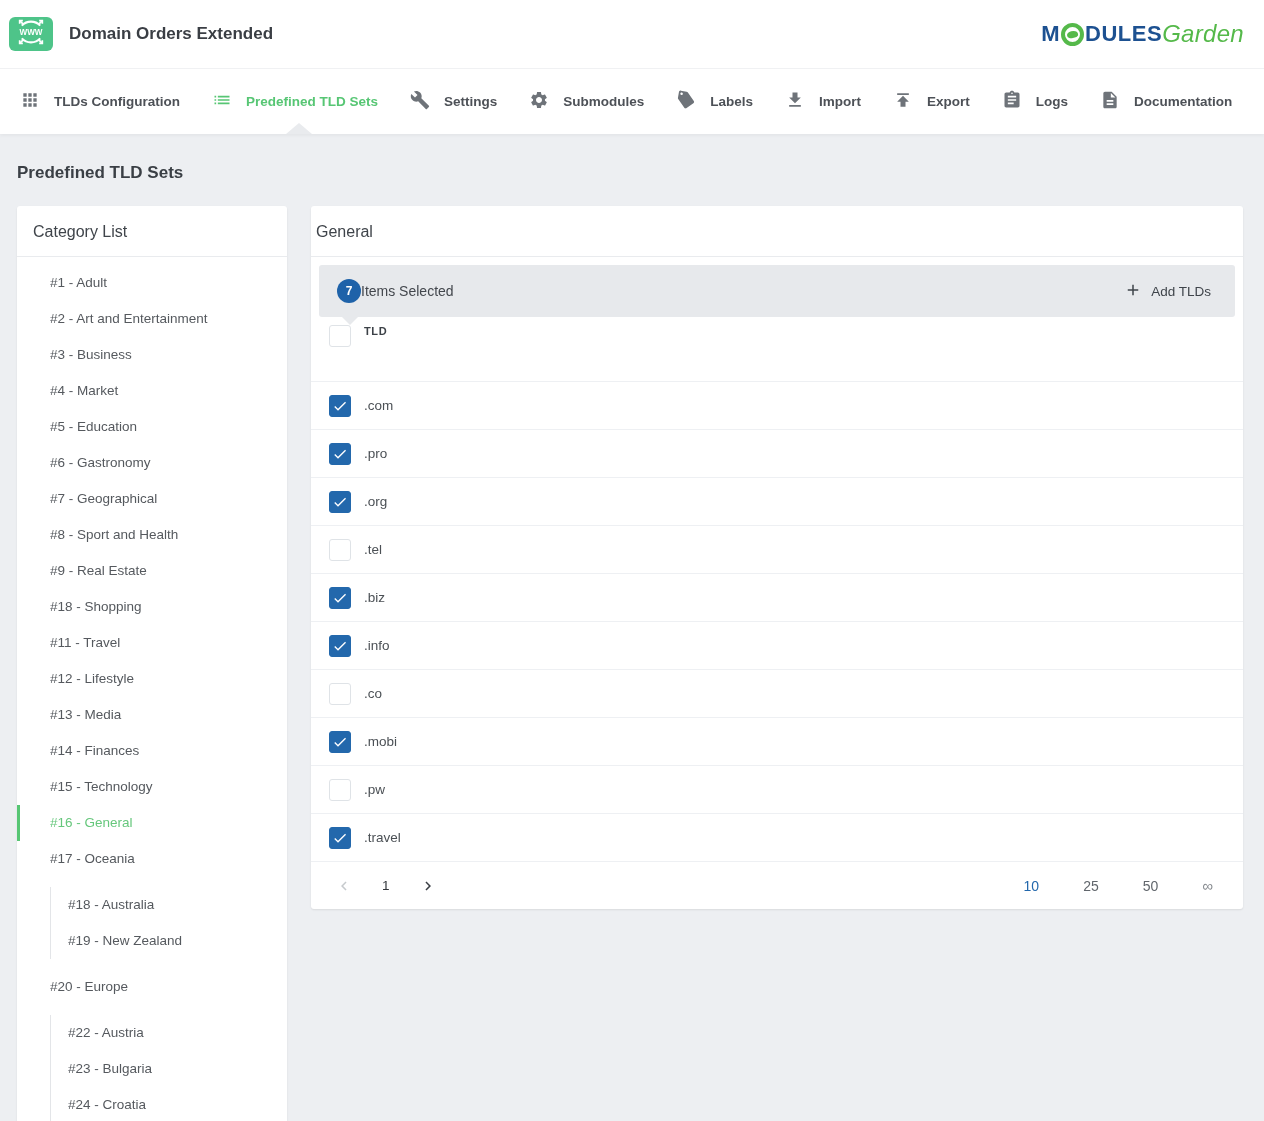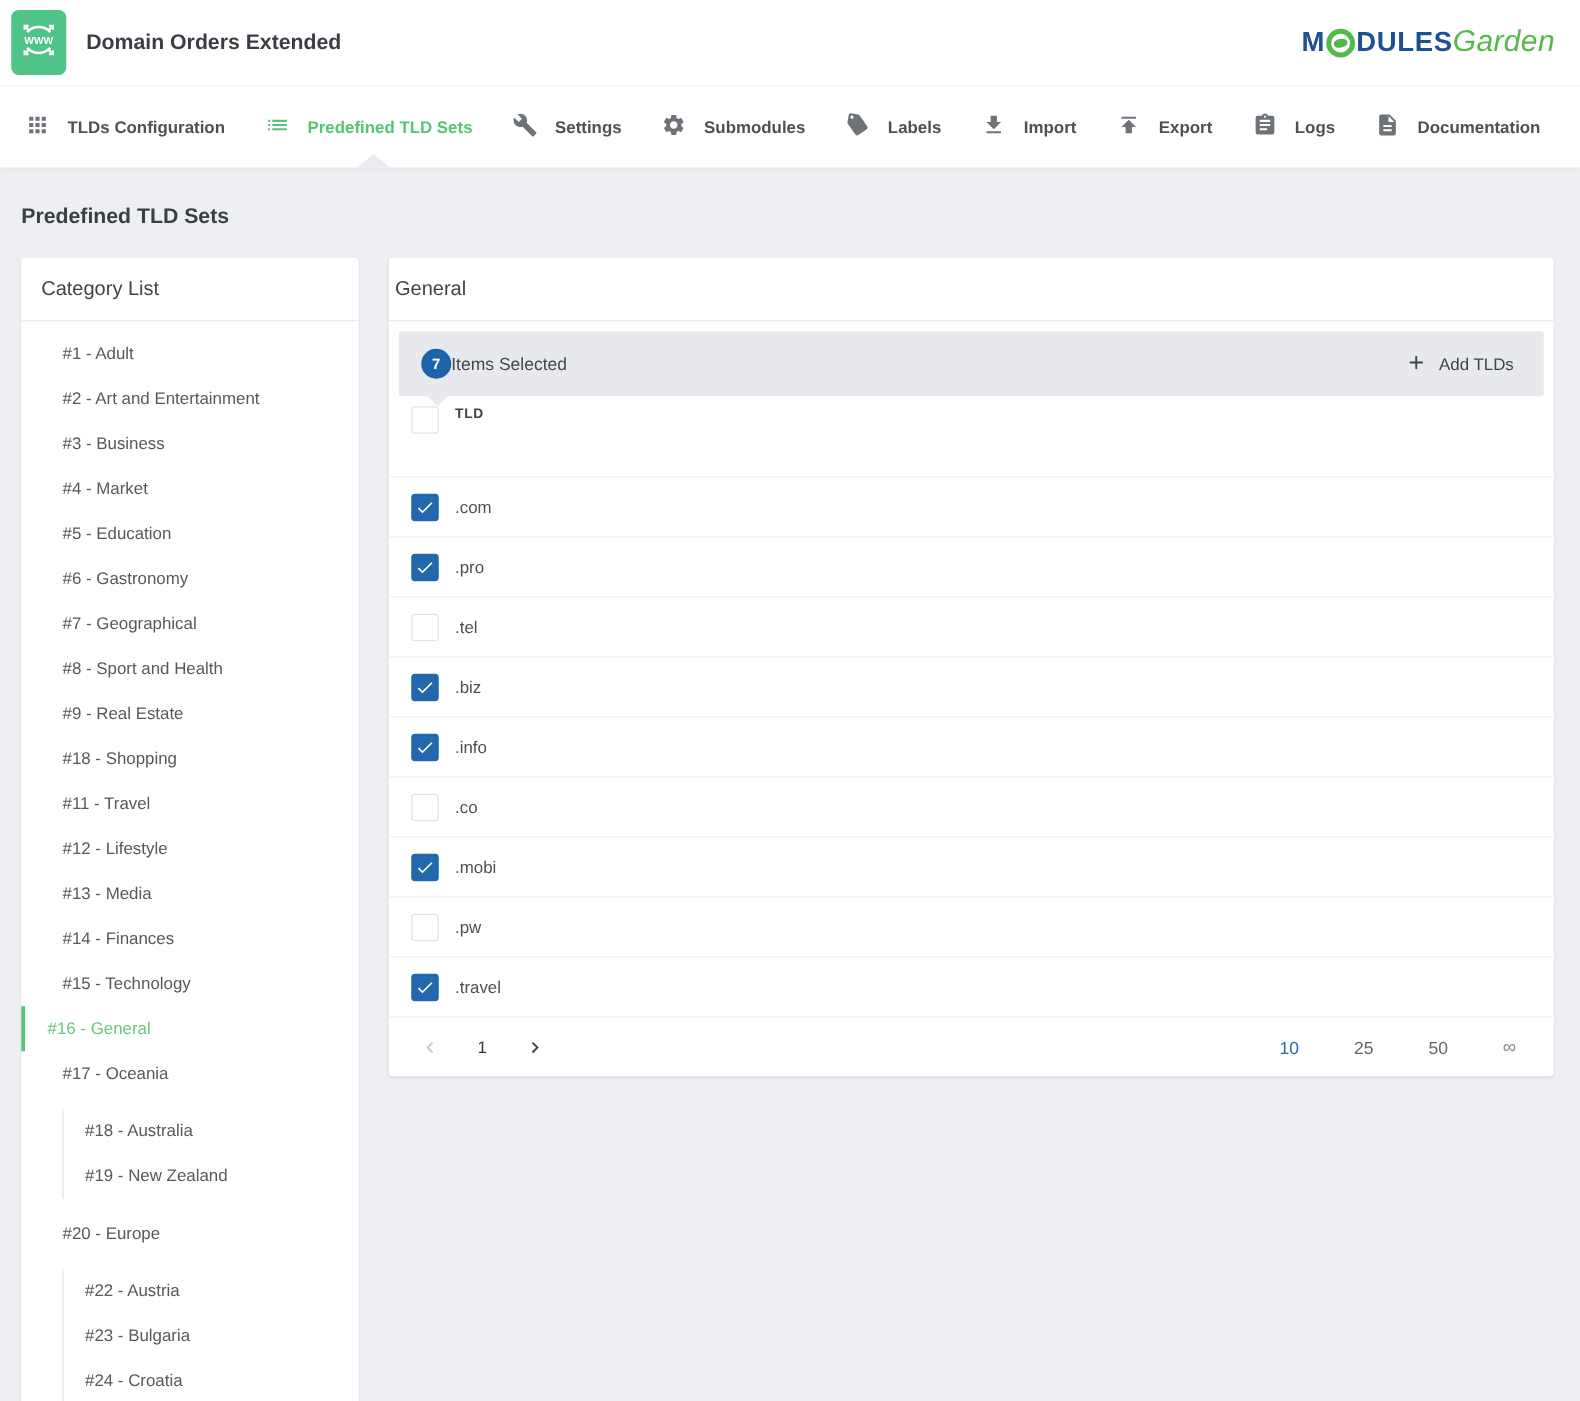--- a/index.html
+++ b/index.html
@@ -7,21 +7,21 @@
   body {
     font-family:"Liberation Sans","DejaVu Sans",sans-serif;
     background:#edeff2; color:#4b5056;
   }
   
   .topbar {
     height:68px; background:#fff; display:flex; align-items:center;
     padding:0 14px 0 9px;
   }
   .app-logo {
-    width:44px; height:52px; border-radius:6px; background:#4ec489;
+    width:44px; height:34px; border-radius:6px; background:#4ec489;
     display:flex; align-items:center; justify-content:center; flex:0 0 auto;
   }
   .app-title { font-size:17px; font-weight:bold; color:#3a3e44; margin-left:16px; }
   .brand { margin-left:auto; display:flex; align-items:center; margin-right:6px; }
   .brand .b-blue { font-size:22px; font-weight:bold; color:#1d5191; letter-spacing:.5px; }
   .brand .b-globe {
     width:23px; height:23px; border-radius:50%; border:4px solid #55b94a;
     display:inline-block; margin:0 1px; position:relative; background:#fff;
   }
   .brand .b-globe::after{
@@ -59,21 +59,21 @@
     border-bottom:1px solid #e9ebee;
   }
   
   .sidebar { width:270px; min-height:945px; flex:0 0 auto; }
   .cat-list { padding:8px 0 14px 0; }
   .cat-item {
     height:36px; line-height:36px; padding-left:33px; font-size:13.5px;
     color:#55595e; cursor:pointer; white-space:nowrap;
   }
   .cat-item.active {
-    color:#66c77c; border-left:3px solid #57c674; padding-left:18px;
+    color:#66c77c; border-left:3px solid #57c674; padding-left:30px;
   }
   .subgroup {
     margin:10px 0 10px 33px; border-left:1px solid #e3e5e8;
   }
   .subgroup .cat-item { padding-left:17px; }
   
   .panel { flex:1 1 auto; }
   .panel .card-header { padding-left:5px; }
   .toolbar {
     margin:8px; height:52px; background:#e7e9ec; border-radius:3px;
@@ -279,20 +279,28 @@
           </div>
           <div class="trow">
             <span class="checkbox checked">
               <svg width="16" height="16" viewBox="0 0 24 24">
                 <path d="M9 16.2L4.8 12l-1.4 1.4L9 19 21 7l-1.4-1.4z" fill="#fff"></path>
               </svg>
             </span>
             <span class="tld">.pro</span>
           </div>
           <div class="trow">
+            <span class="checkbox checked">
+              <svg width="16" height="16" viewBox="0 0 24 24">
+                <path d="M9 16.2L4.8 12l-1.4 1.4L9 19 21 7l-1.4-1.4z" fill="#fff"></path>
+              </svg>
+            </span>
+            <span class="tld">.org</span>
+          </div>
+          <div class="trow">
             <span class="checkbox"></span>
             <span class="tld">.tel</span>
           </div>
           <div class="trow">
             <span class="checkbox checked">
               <svg width="16" height="16" viewBox="0 0 24 24">
                 <path d="M9 16.2L4.8 12l-1.4 1.4L9 19 21 7l-1.4-1.4z" fill="#fff"></path>
               </svg>
             </span>
             <span class="tld">.biz</span>

